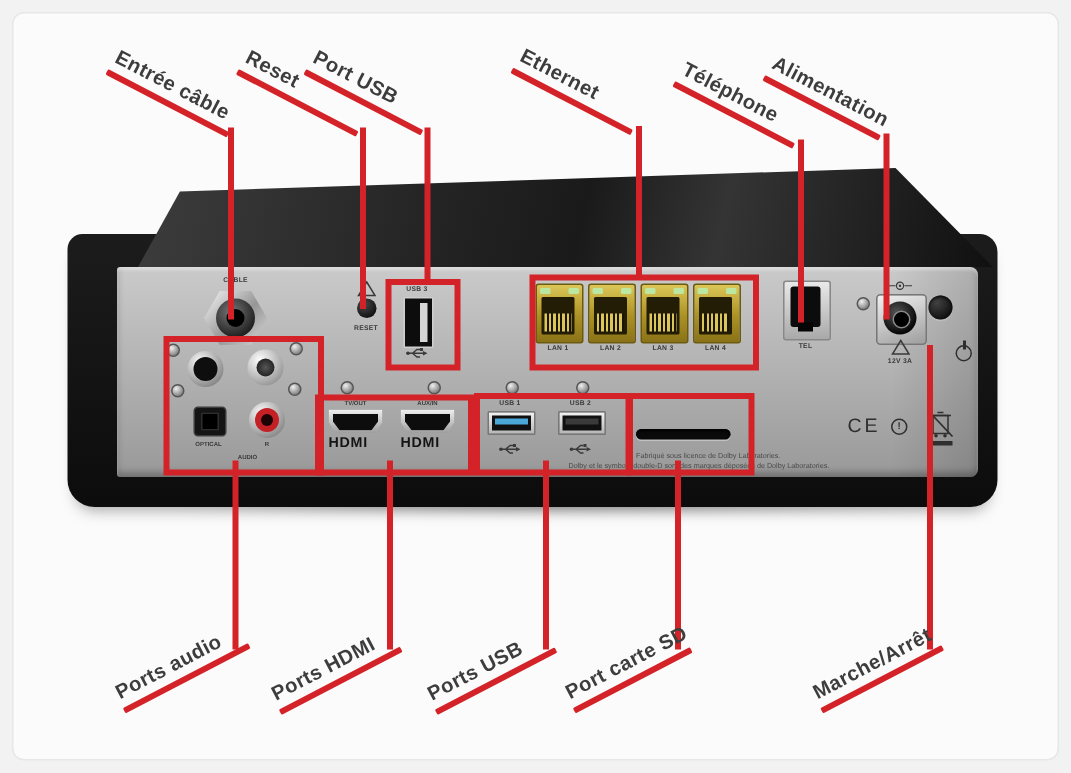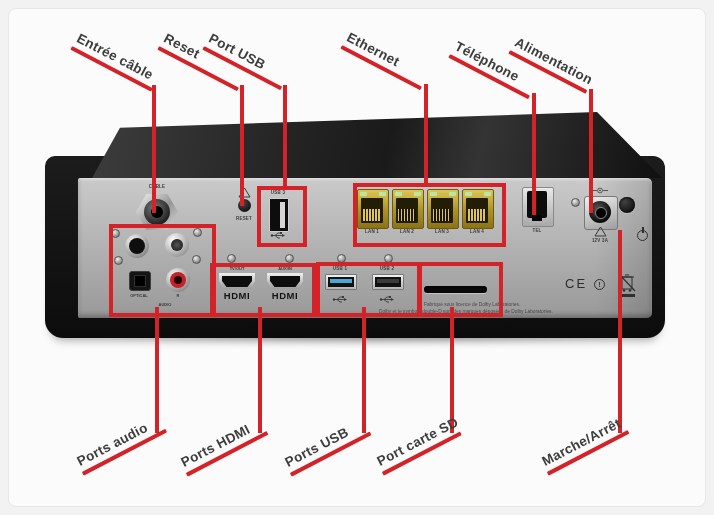--- a/index.html
+++ b/index.html
@@ -22,21 +22,21 @@
     background:rgba(255,255,255,.06);}
   .panel{position:absolute;left:78px;top:178px;width:574px;height:140px;border-radius:2px 5px 5px 2px;
     background:linear-gradient(90deg,rgba(0,0,0,0) 90%,rgba(0,0,0,.14)),
                linear-gradient(180deg,#cacaca 0%,#b4b4b4 45%,#999 100%);
     box-shadow:inset 0 2px 2px rgba(255,255,255,.4),inset 0 -3px 5px rgba(0,0,0,.28);}
 
   
   .pl{position:absolute;font-size:4.5px;font-weight:700;color:#3a3a3a;text-align:center;
       letter-spacing:.2px;line-height:5px;}
   .pl2{position:absolute;font-size:4px;font-weight:700;color:#3a3a3a;text-align:center;line-height:5px;}
-  .hdmi-logo{position:absolute;font-size:9.5px;font-weight:800;color:#141414;text-align:center;
+  .hdmi-logo{position:absolute;font-size:9.5px;font-weight:800;color:#141414;text-align:left;
       letter-spacing:.5px;line-height:10px;}
   .reg{position:absolute;font-size:4.8px;color:#4a4a4a;line-height:6px;white-space:nowrap;}
 
   .screw{position:absolute;width:7px;height:7px;border-radius:50%;
     background:radial-gradient(circle at 35% 30%,#efefef,#8a8a8a 70%,#5c5c5c);border:.5px solid #555;}
 
   
   .hex{position:absolute;width:42px;height:36px;
     clip-path:polygon(25% 0,75% 0,100% 50%,75% 100%,25% 100%,0 50%);
     background:linear-gradient(135deg,#f6f6f6,#969696 55%,#d9d9d9);}

